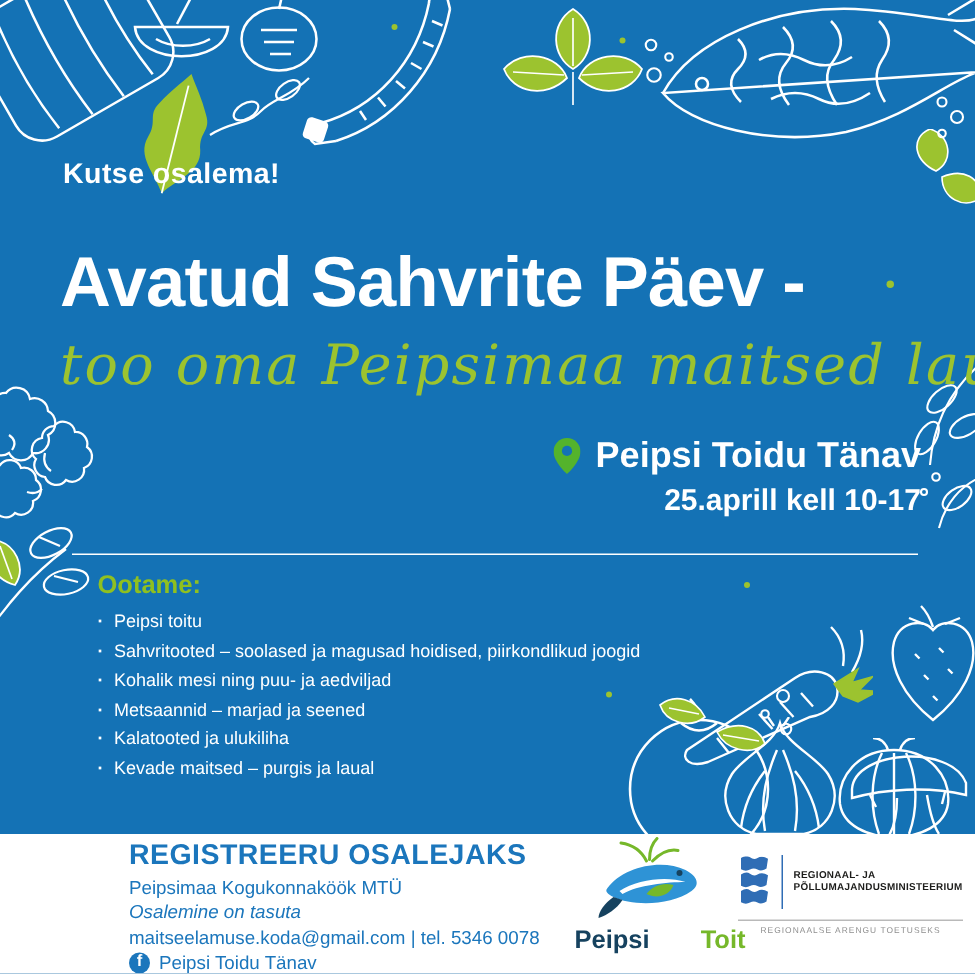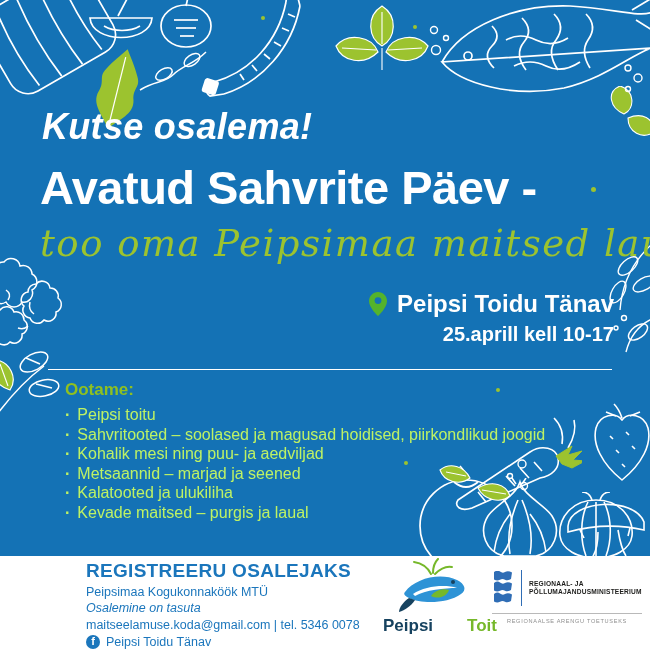--- a/index.html
+++ b/index.html
@@ -5,34 +5,34 @@
   * { margin:0; padding:0; box-sizing:border-box; }
   body { font-family:"Liberation Sans", sans-serif; background:#e8e8e8; }
   #poster { position:relative; width:650px; height:649px; background:#ffffff; overflow:hidden; }
 
   
   .blue-area { position:absolute; left:0; top:0; width:650px; height:556px; background:#1472b5; overflow:hidden; }
 
   .doodle { position:absolute; pointer-events:none; }
   .doodle path, .doodle circle, .doodle ellipse, .doodle line, .doodle rect { vector-effect:non-scaling-stroke; }
 
-  .invite { position:absolute; left:42px; top:106px; color:#ffffff; font-size:36px; font-style:italic; font-weight:600; letter-spacing:.3px; }
+  .invite { position:absolute; left:42px; top:106px; color:#ffffff; font-size:19px; font-weight:600; letter-spacing:.3px; }
   .title  { position:absolute; left:40px; top:160px; color:#ffffff; font-size:47px; font-weight:700; letter-spacing:-.5px; white-space:nowrap; }
   .tagline{ position:absolute; left:40px; top:222px; color:#9cc32f; font-size:37px; font-style:italic; font-family:"DejaVu Serif", serif; letter-spacing:1.5px; white-space:nowrap; }
 
   .location { position:absolute; right:36px; top:290px; text-align:right; color:#ffffff; }
   .loc-line1 { display:flex; align-items:center; justify-content:flex-end; gap:10px; font-size:24px; font-weight:700; }
   .loc-line2 { font-size:20px; font-weight:700; margin-top:5px; }
 
   .divider { position:absolute; left:48px; top:369px; width:564px; height:0; border-top:1.6px solid #ffffff; }
 
   .expect { position:absolute; left:65px; top:380px; width:520px; }
   .expect-heading { color:#8fc020; font-size:17px; font-weight:700; margin-bottom:5px; }
   .expect ul { list-style:none; }
-  .expect li { color:#bef264; font-size:16px; line-height:19.5px; white-space:nowrap; }
+  .expect li { color:#ffffff; font-size:12px; line-height:19.5px; white-space:nowrap; }
   .expect .bullet { margin-right:7px; font-weight:700; }
 
   
   .footer { position:absolute; left:0; bottom:0; width:650px; height:93px; background:#ffffff; }
   .footer-left { position:absolute; left:38px; top:4px; color:#1b76bc;margin-left:48px; }
   .reg-heading { font-size:19px; font-weight:700; letter-spacing:.3px; }
   .f-line { font-size:12.5px; margin-top:2.5px; }
   .f-italic { font-style:italic; }
   .fb-row { display:flex; align-items:center; gap:6px; margin-top:3px; font-size:12.5px; }
   .fb-badge { display:inline-flex; align-items:center; justify-content:center; width:14px; height:14px; border-radius:50%; background:#1b76bc; color:#fff; font-size:11px; font-weight:700; line-height:1; }

